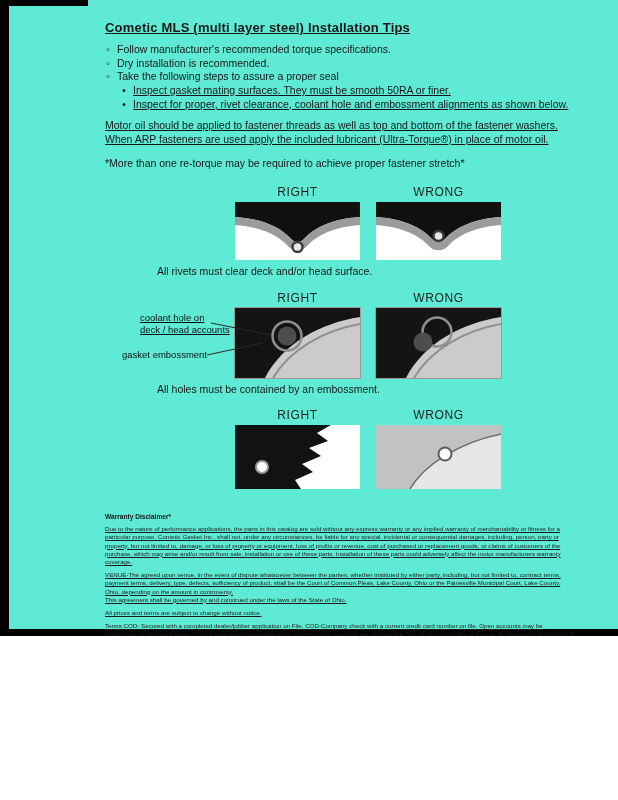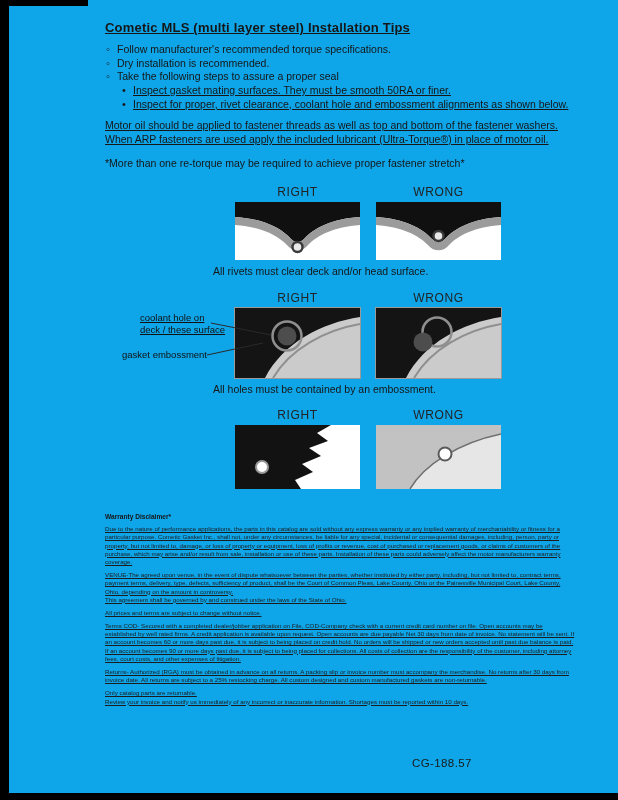--- a/index.html
+++ b/index.html
@@ -1,21 +1,21 @@
 <!DOCTYPE html>
 <html><head>
 <meta charset="utf-8">
 <style>
   * { margin: 0; padding: 0; box-sizing: border-box; }
   html, body { background: #ffffff; }
   .page {
     position: relative;
     width: 618px;
-    height: 800px;
-    background: #0ea5e9;
+    height: 636px;
+    background: #5eead4;
     font-family: "Liberation Sans", sans-serif;
     color: #161616;
     overflow: hidden;
   }
   .edge-left  { position: absolute; left: 0; top: 0; width: 9px; height: 100%; background: #000; }
   .edge-top   { position: absolute; left: 0; top: 0; width: 88px; height: 6px; background: #000; }
   .edge-bottom{ position: absolute; left: 0; bottom: 0; width: 100%; height: 7px; background: #000; }
 
   .content { position: absolute; left: 105px; top: 20px; width: 468px; }
 
@@ -37,21 +37,21 @@
   .diesel-heading { font-size: 11px; font-weight: bold; margin: 10px 0 8px 0; }
   .para { font-size: 10.5px; line-height: 1.32; margin-bottom: 10px; width: 462px; }
   .preline { white-space: pre-line; text-decoration: underline; }
   .note { font-size: 10.5px; margin: 2px 0 16px 0; }
 
   .figrow { display: flex; gap: 16px; margin-left: 130px; position: relative; }
   .figcol { width: 125px; }
   .figlabel { text-align: center; font-size: 12px; letter-spacing: 0.6px; color: #222; margin-bottom: 3px; }
   .fig { display: block; }
   .fig-bordered { outline: 1px solid #9a9a9a; }
-  .figcaption { margin-left: 108px; font-size: 10.5px; margin-top: 5px; margin-bottom: 12px; line-height: 1.3; }
+  .figcaption { margin-left: 52px; font-size: 10.5px; margin-top: 5px; margin-bottom: 12px; line-height: 1.3; }
 
   .callout { position: absolute; font-size: 9.5px; line-height: 1.3; color: #111; }
   .callout1 { left: -95px; top: 21px; width: 92px; }
   .callout2 { left: -113px; top: 58px; width: 108px; }
   .callout-lines { position: absolute; left: -28px; top: 18px; width: 74px; height: 62px; pointer-events: none; }
 
   .disclaimer { margin-top: 24px; width: 470px; }
   .disclaimer h3 { font-size: 6.6px; font-weight: bold; margin-bottom: 5px; }
   .disclaimer p { font-size: 6.2px; line-height: 1.32; margin-bottom: 5px; color: #1c1c1c; }
 
@@ -105,21 +105,21 @@
           <path d="M0,0 H125 V15 C96,17 79,26 69,37 A8.5,8.5 0 0 1 56,37 C46,26 29,17 0,15 Z" fill="#101010"></path>
           <path d="M0,15 C29,17 46,26 56,37 A8.5,8.5 0 0 0 69,37 C79,26 96,17 125,15 V23 C99,25 83,33 73,43 A13,13 0 0 1 52,43 C42,33 26,25 0,23 Z" fill="#9b9b9b"></path>
           <circle cx="62.5" cy="34" r="5" fill="#e8e8e8" stroke="#3a3a3a" stroke-width="2.4"></circle>
         </svg>
       </div>
     </div>
     <div class="figcaption">All rivets must clear deck and/or head surface.</div>
 
     <div class="figrow">
       <div class="callout callout1 preline">coolant hole on
-deck / these surface</div>
+deck / head accounts</div>
       <div class="callout callout2">gasket embossment</div>
       <svg class="callout-lines" width="74" height="62" viewBox="0 0 74 62">
         <line x1="4" y1="14" x2="64" y2="26" stroke="#2a2a2a" stroke-width="1"></line>
         <line x1="0" y1="46" x2="56" y2="34" stroke="#2a2a2a" stroke-width="1"></line>
       </svg>
       <div class="figcol">
         <div class="figlabel">RIGHT</div>
         <svg class="fig fig-bordered" width="125" height="70" viewBox="0 0 125 70">
           <rect width="125" height="70" fill="#cbcbcb"></rect>
           <path d="M0,0 H125 V9 C86,15 48,35 30,70 H0 Z" fill="#141414"></path>

